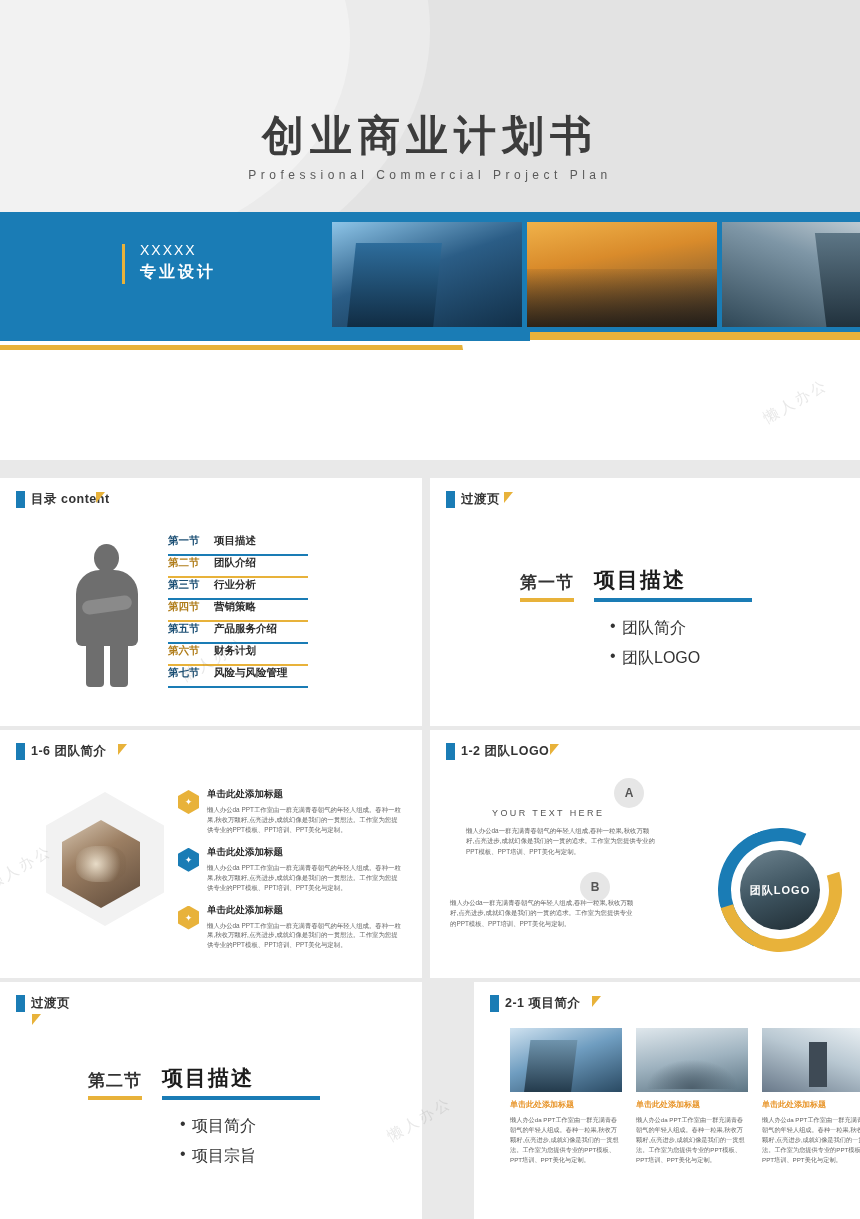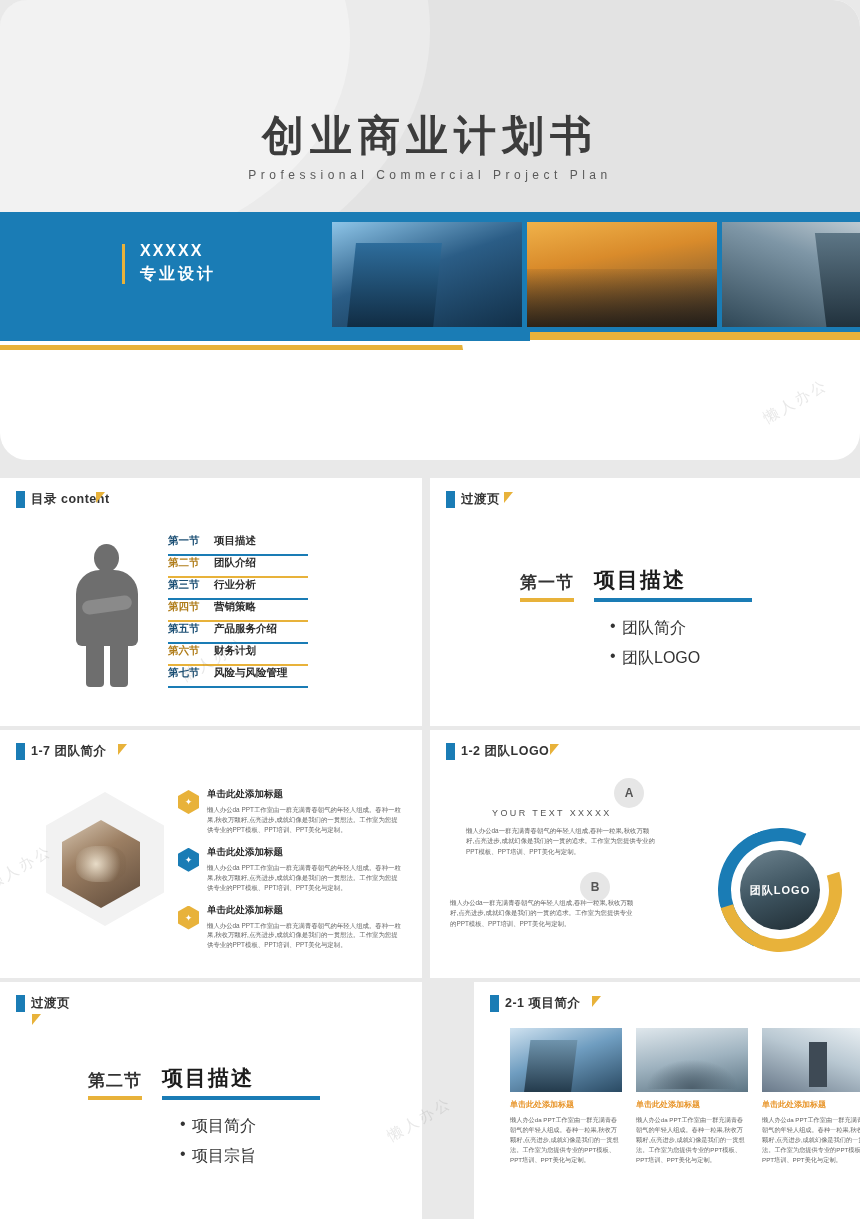--- a/index.html
+++ b/index.html
@@ -7,21 +7,21 @@
     width: 860px; height: 1219px;
     background: #e9e9e9;
     font-family: "Liberation Sans", sans-serif;
     overflow: hidden;
   }
   .page { position: relative; width: 860px; height: 1219px; }
 
   
   .cover {
     position: absolute; left: 0; top: 0; width: 860px; height: 460px;
-    background: #ffffff; overflow: hidden; border-radius: 27px;
+    background: #ffffff; overflow: hidden;
   }
   .cover-top {
     position: absolute; left: 0; top: 0; width: 860px; height: 212px;
     background: #e3e3e3;
     overflow: hidden;
   }
   .cover-top:before {
     content: ""; position: absolute; left: -330px; top: -250px;
     width: 760px; height: 560px; border-radius: 50%;
     background: #ebebeb;
@@ -43,21 +43,21 @@
     font-size: 12px; color: #5a5a5a; letter-spacing: 4.5px;
     font-family: "Liberation Sans", sans-serif;
   }
   .cover-band {
     position: absolute; left: 0; top: 212px; width: 860px; height: 120px;
     background: #1a7cb5;
   }
   .band-label {
     position: absolute; left: 140px; top: 242px; color: #fff; z-index: 5;
   }
-  .band-label .l1 { font-size: 16px; letter-spacing: 2px; font-weight: bold;}
+  .band-label .l1 { font-size: 14px; letter-spacing: 2px; font-weight: normal;}
   .band-label .l2 { font-size: 16px; letter-spacing: 3px; margin-top: 4px; font-weight: bold;}
   .band-tick {
     position: absolute; left: 122px; top: 244px; width: 3px; height: 40px;
     background: #e8b23a; z-index: 5;
   }
   .band-photos { position: absolute; left: 332px; top: 222px; z-index: 5; display: flex; gap: 5px; }
   .band-photo { width: 190px; height: 105px; position: relative; overflow: hidden; }
   .ph1 { background: linear-gradient(160deg,#8ec5e8 0%,#2b5d86 45%,#123049 100%); }
   .ph1:after { content:""; position:absolute; left:10%; top:20%; width:45%; height:90%;
     background: linear-gradient(180deg,#2e6d9c,#0d2438); transform: skewX(-6deg); }
@@ -307,21 +307,21 @@
 
     <div class="bullets" style="left:180px; top:140px;">
       <div class="bullet">团队简介</div>
       <div class="bullet">团队LOGO</div>
     </div>
   </div>
 
   <div class="slide s4">
     <div class="slide-hd">
       <div class="hd-tick-blue"></div>
-      <div class="hd-text">1-7  团队简介</div>
+      <div class="hd-text">1-6  团队简介</div>
     </div>
     <div class="hd-gold" style="left:118px; top:14px;"></div>
 
     <div class="hexwrap">
       <div class="hex-lg"></div>
       <div class="hex-photo"></div>
     </div>
 
     <div class="bp-list">
       <div class="bp-item">
@@ -357,21 +357,21 @@
   </div>
 
   <div class="slide s5">
     <div class="slide-hd">
       <div class="hd-tick-blue"></div>
       <div class="hd-text">1-2  团队LOGO</div>
     </div>
     <div class="hd-gold" style="left:120px; top:14px;"></div>
 
     <div class="ab-circle" style="left:184px; top:48px;">A</div>
-    <div class="ytl" style="left:62px; top:78px;">YOUR TEXT XXXXX</div>
+    <div class="ytl" style="left:62px; top:78px;">YOUR TEXT HERE</div>
     <div class="para" style="left:36px; top:96px; width:190px;">懒人办公da一群充满青春朝气的年轻人组成,春种一粒果,秋收万颗籽,点亮进步,成就幻像是我们的一贯的追求。工作室为您提供专业的PPT模板、PPT培训、PPT美化与定制。</div>
 
     <div class="ab-circle" style="left:150px; top:142px;">B</div>
     <div class="para" style="left:20px; top:168px; width:186px;">懒人办公da一群充满青春朝气的年轻人组成,春种一粒果,秋收万颗籽,点亮进步,成就幻像是我们的一贯的追求。工作室为您提供专业的PPT模板、PPT培训、PPT美化与定制。</div>
 
     <div class="ringwrap">
       <div class="ring-blue"></div>
       <div class="ring-gold"></div>
       <div class="ring-core">团队LOGO</div>
     </div>

